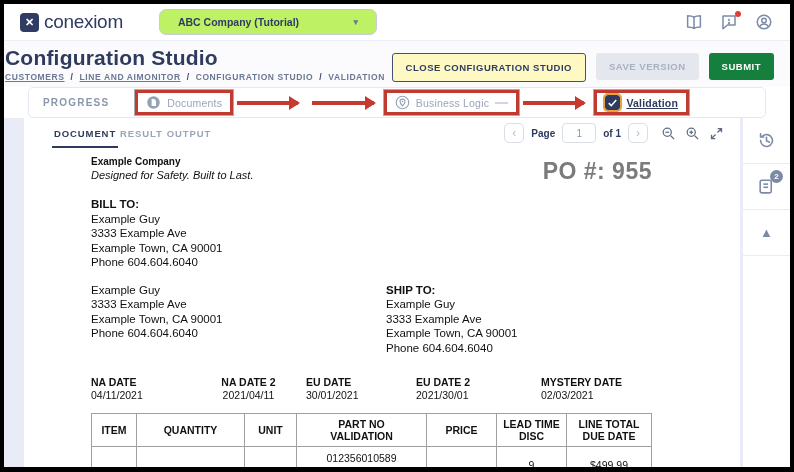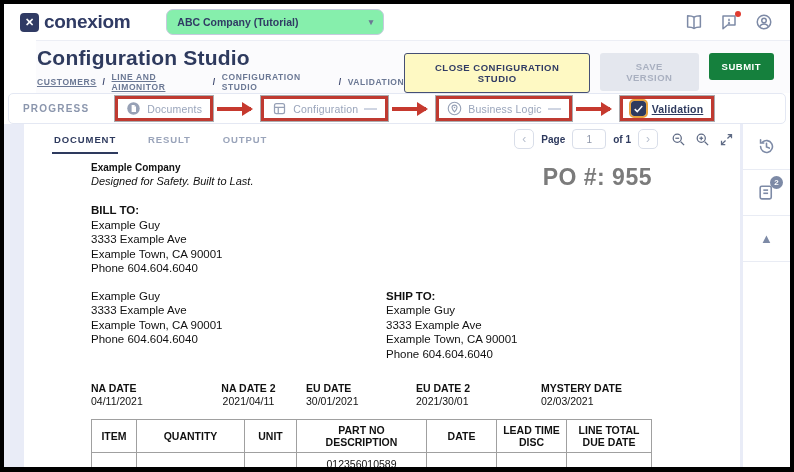--- a/index.html
+++ b/index.html
@@ -4,59 +4,59 @@
 <style>
   * { margin:0; padding:0; box-sizing:border-box; }
   html,body { width:794px; height:472px; }
   body { background:#000; position:relative; font-family:"Liberation Sans",sans-serif; }
   .frame { position:absolute; left:4px; top:4px; right:4px; bottom:5px; background:#fff; overflow:hidden; display:flex; flex-direction:column; }
 
   
   .topbar { height:36px; flex:0 0 36px; display:flex; align-items:center; padding:0 16px; background:#fff; }
   .logo { display:flex; align-items:center; gap:5px; }
   .logo-mark { width:19px; height:19px; background:#303b64; border-radius:4px; color:#fff; font-weight:bold; display:flex; align-items:center; justify-content:center; font-size:11px; }
-  .logo-text { font-size:19px; font-weight:bold; color:#303b64; letter-spacing:-0.3px; }
-  .company-select { margin-left:36px; width:218px; height:26px; border:1px solid #c5cbdd; border-radius:7px; display:flex; align-items:center; justify-content:space-between; padding:0 10px; font-size:10.5px; font-weight:bold; color:#303b64; background:#86efac; cursor:pointer; }
+  .logo-text { font-size:19px; font-weight:normal; color:#303b64; letter-spacing:-0.3px; }
+  .company-select { margin-left:36px; width:218px; height:26px; border:1px solid #c5cbdd; border-radius:7px; display:flex; align-items:center; justify-content:space-between; padding:0 18px; font-size:10.5px; font-weight:bold; color:#303b64; background:#bef264; cursor:pointer; }
   .company-select .chev { color:#6b7894; font-size:9px; }
   .top-icons { margin-left:auto; display:flex; align-items:center; gap:15px; }
   .top-icon { width:20px; height:20px; position:relative; display:flex; align-items:center; justify-content:center; }
   .top-icon svg { width:18px; height:18px; }
   .red-dot { position:absolute; top:-1px; right:-2px; width:6px; height:6px; border-radius:50%; background:#e03c31; }
 
   
-  .header { flex:0 0 47px; background:#fbfbfd; border-top:1px solid #eceef5; display:flex; justify-content:space-between; padding:5px 16px 0 1px;margin-left:32px; }
+  .header { flex:0 0 47px; background:#fbfbfd; border-top:1px solid #eceef5; display:flex; justify-content:space-between; padding:5px 16px 0 1px; }
   .page-title { font-size:21px; font-weight:600; color:#2e3a5e; letter-spacing:0.2px; }
   .breadcrumb { margin-top:2px; font-size:8.5px; font-weight:bold; letter-spacing:0.6px; color:#6b7894; display:flex; gap:6px; align-items:center; }
   .breadcrumb .crumb-link { text-decoration:underline; cursor:pointer; }
   .breadcrumb .sep { color:#39446b; font-weight:bold; }
   .header-buttons { display:flex; gap:10px; align-items:flex-start; padding-top:7px; }
   .btn { font-family:"Liberation Sans",sans-serif; font-size:9.5px; font-weight:bold; letter-spacing:0.5px; border-radius:3px; padding:8px 13px; cursor:pointer; }
   .btn-close { background:#fef9c3; border:1px solid #454f75; color:#303b64; }
   .btn-save { background:#e4e7ee; border:none; color:#a9b0c0; }
   .btn-submit { background:#15803d; border:none; color:#fff; }
 
   
-  .progress { flex:0 0 31px; margin:0 4px; border:1px solid #e4e8f3; border-radius:5px; background:#fff; display:flex; align-items:center; padding:0 14px; }
+  .progress { flex:0 0 31px; margin:0 24px; border:1px solid #e4e8f3; border-radius:5px; background:#fff; display:flex; align-items:center; padding:0 14px; }
   .progress-label { font-size:10px; font-weight:bold; letter-spacing:1.2px; color:#8b96ad; margin-right:26px; }
   .step-chip { border:3px solid #bf3a31; box-shadow:0 0 0 1px rgba(90,90,95,0.5); background:#fff; display:flex; align-items:center; gap:6px; padding:2px 8px; cursor:pointer; }
   .step-label { font-size:10.5px; color:#9aa5bb; letter-spacing:0.2px; white-space:nowrap; }
   .step-chip.active .step-label { color:#2e3a5e; font-weight:600; text-decoration:underline; }
   .step-icon { width:15px; height:15px; display:flex; align-items:center; justify-content:center; }
   .step-icon svg { width:15px; height:15px; }
   .step-icon.validation { background:#2e3a5e; border-radius:3px; outline:2px solid #e8a33d; }
   .gray-dash { width:13px; height:2px; background:#cfd5e2; }
   .arrow { flex:1; min-width:34px; height:4px; background:#c6392e; margin:0 10px 0 4px; position:relative; }
   .arrow::after { content:''; position:absolute; right:-2px; top:-5px; border-left:11px solid #c6392e; border-top:7px solid transparent; border-bottom:7px solid transparent; }
   .progress-end-spacer { flex:0 0 62px; }
 
   
   .main { flex:1; display:flex; background:#e9ecf7; padding-left:20px; gap:3px; overflow:hidden; }
   .panel { flex:1; background:#fff; display:flex; flex-direction:column; overflow:hidden; }
 
-  .tabs-row { flex:0 0 30px; display:flex; padding:0 6px 0 28px; gap:28px; }
+  .tabs-row { flex:0 0 30px; display:flex; padding:0 16px 0 28px; }
   .tab { font-size:9.5px; font-weight:bold; letter-spacing:0.9px; color:#9aa4ba; padding:10px 2px 7px; cursor:pointer; border-bottom:2px solid transparent; }
   .tab.active { color:#2e3a5e; border-bottom-color:#2e3a5e; }
   .pagination { margin-left:auto; display:flex; align-items:center; gap:7px; }
   .pg-btn { width:20px; height:20px; border:1px solid #d9dee9; border-radius:5px; background:#fff; color:#b7bfce; font-size:12px; line-height:1; display:flex; align-items:center; justify-content:center; cursor:pointer; }
   .pg-label { font-size:10px; font-weight:bold; color:#2e3a5e; }
   .pg-input { width:34px; height:20px; border:1px solid #d9dee9; border-radius:4px; text-align:center; font-size:10px; color:#8d95a8; font-family:"Liberation Sans",sans-serif; }
   .zoom-icons { display:flex; align-items:center; gap:9px; margin-left:6px; }
   .zoom-icons svg { width:15px; height:15px; cursor:pointer; }
 
   
@@ -153,30 +153,20 @@
         <svg viewBox="0 0 24 24">
             <circle cx="12" cy="12" r="10" fill="#97a1b6"></circle>
             <path d="M9 6.5h4.5l2.5 2.5v8.5H9z" fill="#fff"></path>
             <path d="M13.5 6.5v2.5H16" fill="#cfd5e0"></path>
           </svg>
       </span>
       <span class="step-label">Documents</span>
     </div>
     <div class="arrow"></div>
 
-    <div class="step-chip">
-      <span class="step-icon">
-        <svg viewBox="0 0 24 24" fill="none" stroke="#97a1b6" stroke-width="2">
-            <rect x="4" y="4" width="16" height="16" rx="3"></rect>
-            <path d="M4 10h16M10 10v10"></path>
-          </svg>
-      </span>
-      <span class="step-label">Configuration</span>
-      <span class="gray-dash"></span>
-    </div>
     <div class="arrow"></div>
 
     <div class="step-chip">
       <span class="step-icon">
         <svg viewBox="0 0 24 24" fill="none" stroke="#97a1b6" stroke-width="1.8">
             <circle cx="12" cy="12" r="10"></circle>
             <path d="M12 6.5c-2.2 0-4 1.7-4 3.9 0 2.8 4 7.1 4 7.1s4-4.3 4-7.1c0-2.2-1.8-3.9-4-3.9z"></path>
             <circle cx="12" cy="10.4" r="1.3" fill="#97a1b6" stroke="none"></circle>
           </svg>
       </span>
@@ -291,22 +281,22 @@
               <col style="width:70px">
               <col style="width:70px">
               <col style="width:85px">
           </colgroup>
           <thead>
             <tr>
               <th>ITEM</th>
               <th>QUANTITY</th>
               <th>UNIT</th>
               <th>PART NO
-DESCRIPTION</th>
-              <th>DATE</th>
+VALIDATION</th>
+              <th>PRICE</th>
               <th>LEAD TIME
 DISC</th>
               <th>LINE TOTAL
 DUE DATE</th>
             </tr>
           </thead>
           <tbody>
             <tr>
               <td>1</td>
               <td>1</td>

